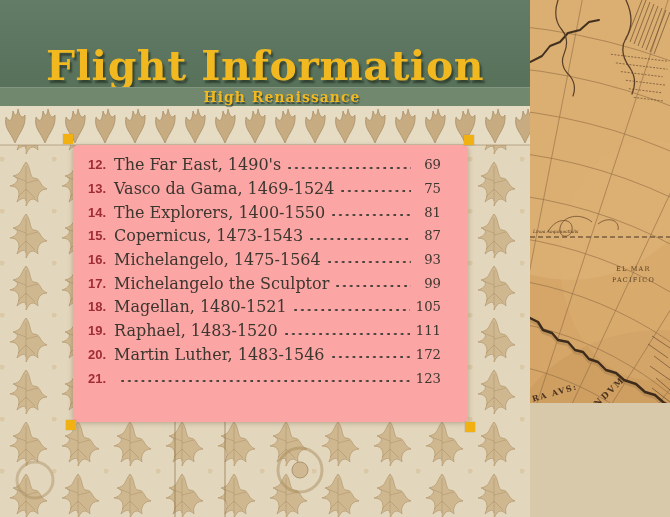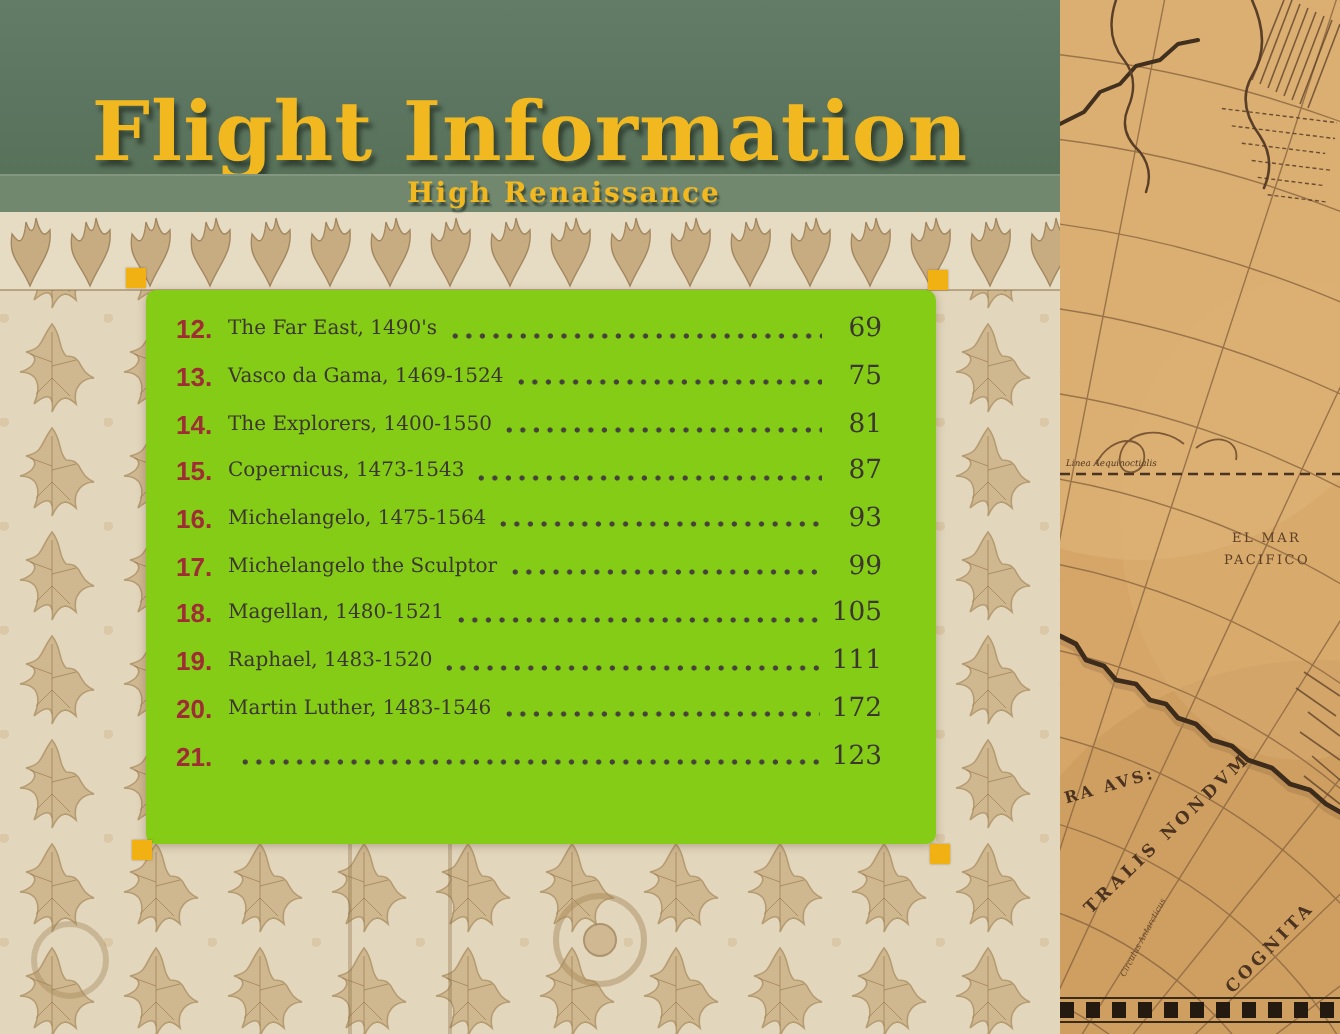--- a/index.html
+++ b/index.html
@@ -31,46 +31,46 @@
     box-shadow:inset 0 1px 0 rgba(255,255,255,0.12);
   }
   .subtitle {
     font-family:"DejaVu Serif", serif; font-weight:bold; font-size:14px;
     color:#f2b81f; letter-spacing:1px; line-height:1;
     text-shadow:1px 2px 1px rgba(20,30,20,0.55);
   }
   
   .card {
     position:absolute; left:73px; top:145px; width:395px; height:277px;
-    background:#84cc16; border-radius:5px;
+    background:#fca5a5; border-radius:5px;
     box-shadow:0 1px 5px rgba(90,70,40,0.35);
   }
   .toc { padding:8px 27px 0 15px; }
   .toc-row { display:flex; align-items:center; height:23.7px; cursor:pointer; }
   .toc-num {
     width:26px; flex:0 0 26px;
     font-family:"Liberation Sans", sans-serif; font-weight:bold; font-size:13px;
     color:#9e2d36;
   }
-  .toc-title { font-size:10px; color:#3b362e; white-space:nowrap; }
+  .toc-title { font-size:16px; color:#3b362e; white-space:nowrap; }
   .toc-dots {
     flex:1 1 auto; align-self:flex-end; height:4px; margin:0 6px 7px 7px;
     background-image:radial-gradient(circle at 1.6px 2px, #46413a 1.1px, rgba(0,0,0,0) 1.5px);
     background-size:6.8px 4px; background-repeat:repeat-x;
   }
   .toc-page { flex:0 0 auto; min-width:24px; text-align:right; font-size:13.2px; color:#3b362e; }
   
   .marker { position:absolute; width:10px; height:10px; background:#f2b112; box-shadow:0 0 1px rgba(120,80,0,.5); }
   .marker.tl { left:63px;  top:134px; }
   .marker.tr { left:464px; top:135px; }
   .marker.bl { left:66px;  top:420px; }
   .marker.br { left:465px; top:422px; }
   
   .map-panel {
-    position:absolute; left:530px; top:0; width:140px; height:517px; overflow:hidden;
+    position:absolute; left:530px; top:0; width:140px; height:403px; overflow:hidden;
     background:#fca5a5; box-shadow:inset 2px 0 4px rgba(80,50,20,0.35);
   }
   .map-panel svg { display:block; }
 </style>
 </head>
 <body>
 
 <div class="stage">
 
   <div class="left-panel">

